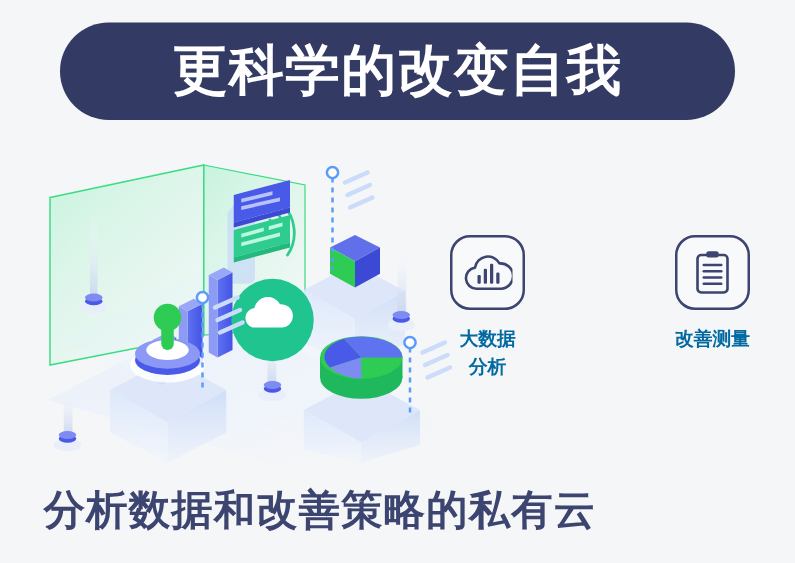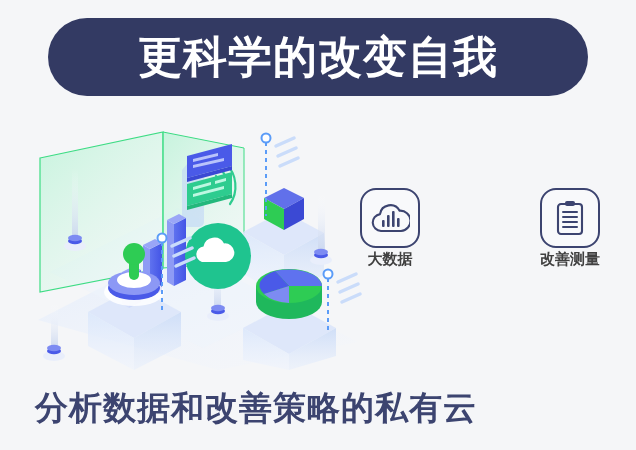--- a/index.html
+++ b/index.html
@@ -70,21 +70,22 @@
     height: 60px;
     border: 2px solid #3c4470;
     border-radius: 16px;
     display: flex;
     align-items: center;
     justify-content: center;
     background: #f8f9fb;
     box-sizing: border-box;
   }
   .feature-label {
-    color: #404040;
+    margin-top: 13px;
+    color: #0369a1;
     font-size: 15px;
     font-weight: bold;
     line-height: 1.45;
     text-align: center;
     width: 80px;
   }
   .feature-label .l2 { display: block; }
 
   
   #tagline {
@@ -304,20 +305,21 @@
         <g fill="#3c4470">
           <rect x="12" y="19" width="2.6" height="7" rx="1"></rect>
           <rect x="17" y="14" width="2.6" height="12" rx="1"></rect>
           <rect x="22" y="10" width="2.6" height="16" rx="1"></rect>
           <rect x="27" y="17" width="2.6" height="9" rx="1"></rect>
         </g>
       </svg>
     </div>
     <div class="feature-label">
       <span>大数据</span>
+      <span class="l2">分析</span>
     </div>
   </div>
 
   <div class="feature">
     <div class="feature-icon">
       <svg width="34" height="38" viewBox="0 0 34 38" xmlns="http://www.w3.org/2000/svg">
         <rect x="5" y="5" width="24" height="30" rx="3" fill="none" stroke="#3c4470" stroke-width="2.1"></rect>
         <rect x="12" y="2" width="10" height="5" rx="2" fill="#3c4470"></rect>
         <g stroke="#3c4470" stroke-width="2" stroke-linecap="round">
           <line x1="10" y1="13" x2="24" y2="13"></line>

